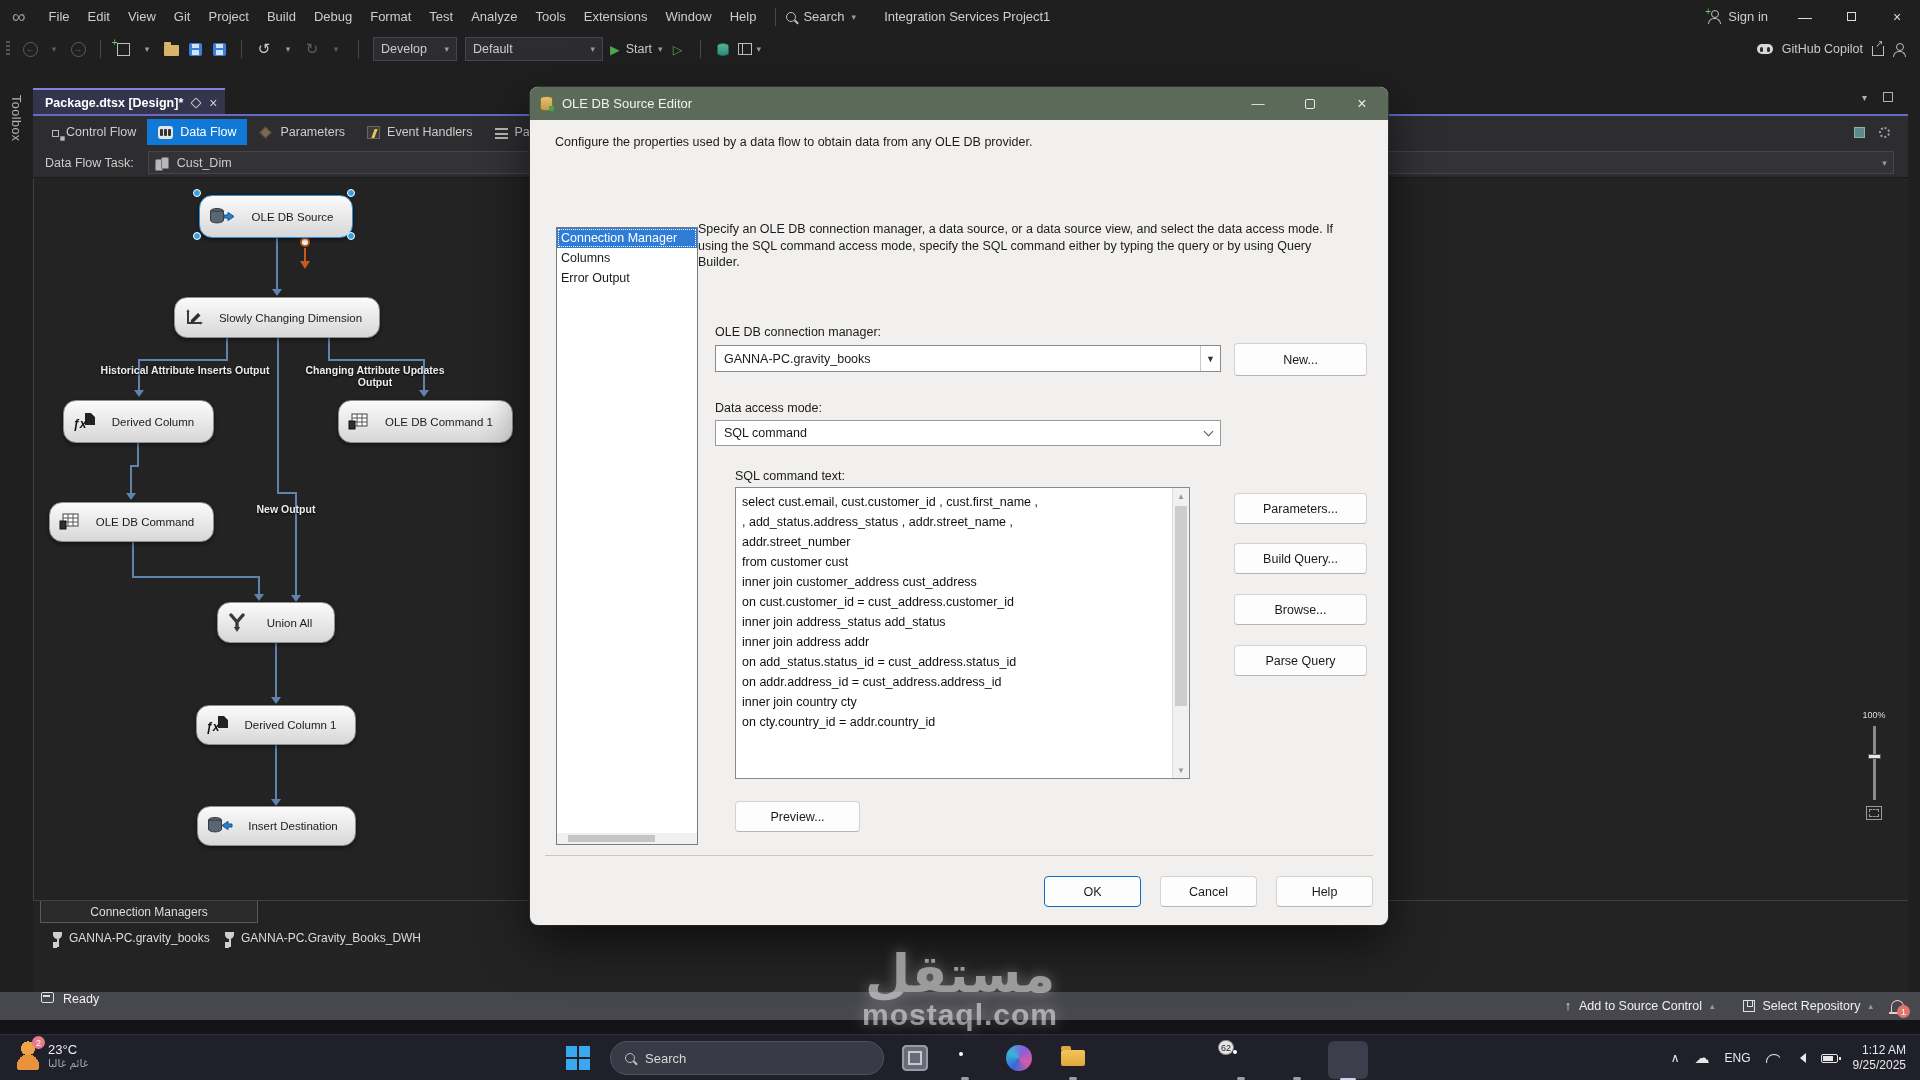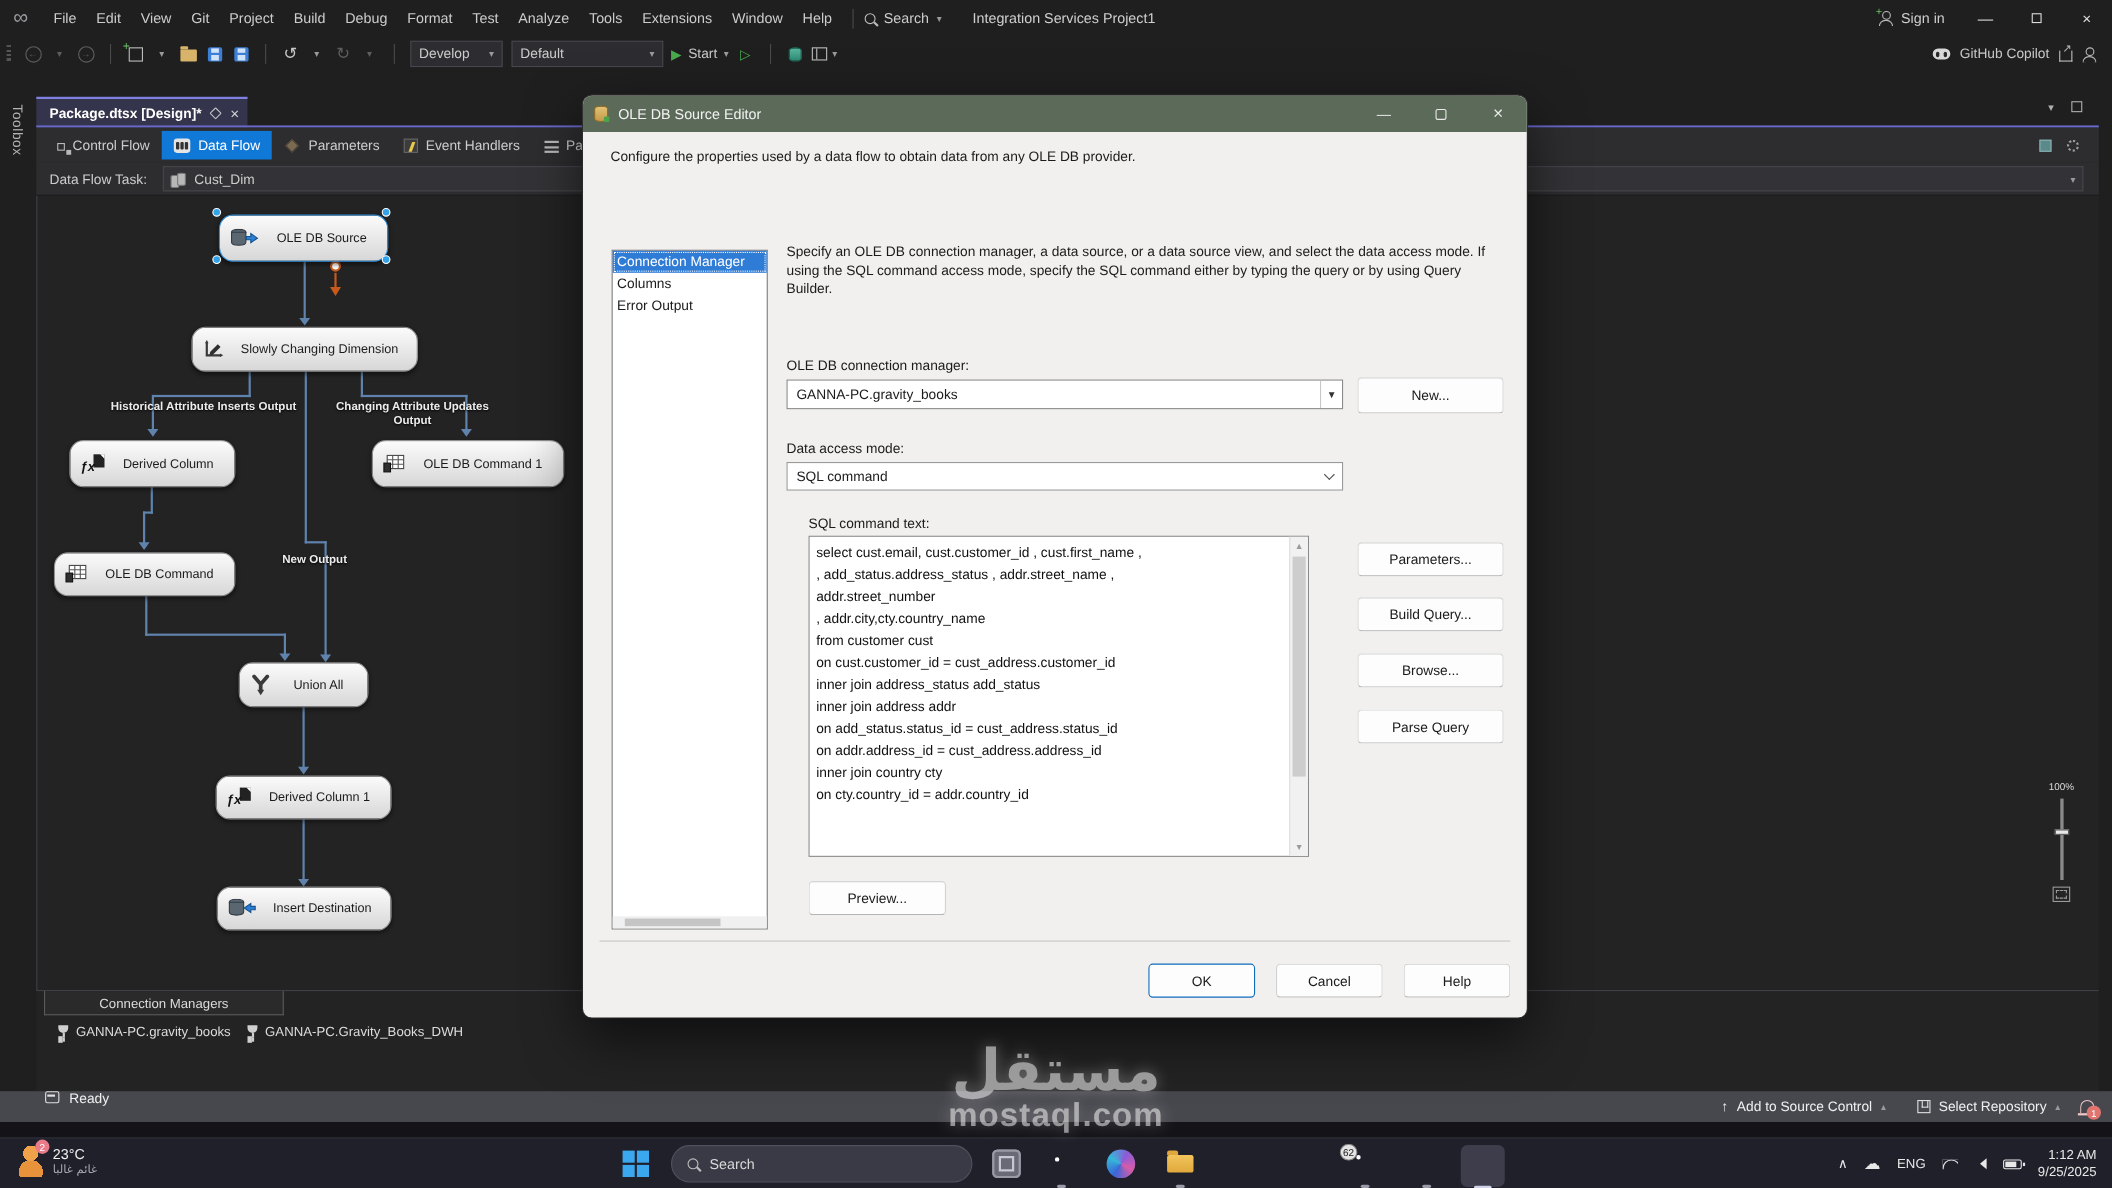--- a/index.html
+++ b/index.html
@@ -594,21 +594,21 @@
 
     <div id="dlg-list">
       <div class="dlg-li sel">Connection Manager</div>
       <div class="dlg-li">Columns</div>
       <div class="dlg-li">Error Output</div>
       <div class="hscroll">
           <i></i>
         </div>
     </div>
 
-    <div class="dlg-lbl" style="left:185px;top:134px;width:652px;line-height:16.5px">Specify an OLE DB connection manager, a data source, or a data source view, and select the data access mode. If using the SQL command access mode, specify the SQL command either by typing the query or by using Query Builder.</div>
+    <div class="dlg-lbl" style="left:168px;top:134px;width:652px;line-height:16.5px">Specify an OLE DB connection manager, a data source, or a data source view, and select the data access mode. If using the SQL command access mode, specify the SQL command either by typing the query or by using Query Builder.</div>
 
     <div class="dlg-lbl" style="left:185px;top:238px">OLE DB connection manager:</div>
     <div class="combo" style="left:185px;top:258px;width:506px;height:27px">
       <span>GANNA-PC.gravity_books</span>
       <span class="combo-btn">▼</span>
     </div>
     <div class="btn" style="left:704px;top:256px;width:133px;height:33px">
         <span>New...</span>
       </div>
 
@@ -617,22 +617,22 @@
       <span>SQL command</span>
       <span class="chev"></span>
     </div>
 
     <div class="dlg-lbl" style="left:205px;top:382px">SQL command text:</div>
     <div id="sqlbox">
       <div id="sqltext">
         <div>select cust.email, cust.customer_id , cust.first_name ,</div>
         <div>, add_status.address_status , addr.street_name ,</div>
         <div>addr.street_number</div>
-        <div>, addr.city,cty.country_name</div>
         <div>from customer cust</div>
+        <div>inner join customer_address cust_address</div>
         <div>on cust.customer_id = cust_address.customer_id</div>
         <div>inner join address_status add_status</div>
         <div>inner join address addr</div>
         <div>on add_status.status_id = cust_address.status_id</div>
         <div>on addr.address_id = cust_address.address_id</div>
         <div>inner join country cty</div>
         <div>on cty.country_id = addr.country_id</div>
       </div>
       <div class="vscroll">
         <span class="up">▲</span>

